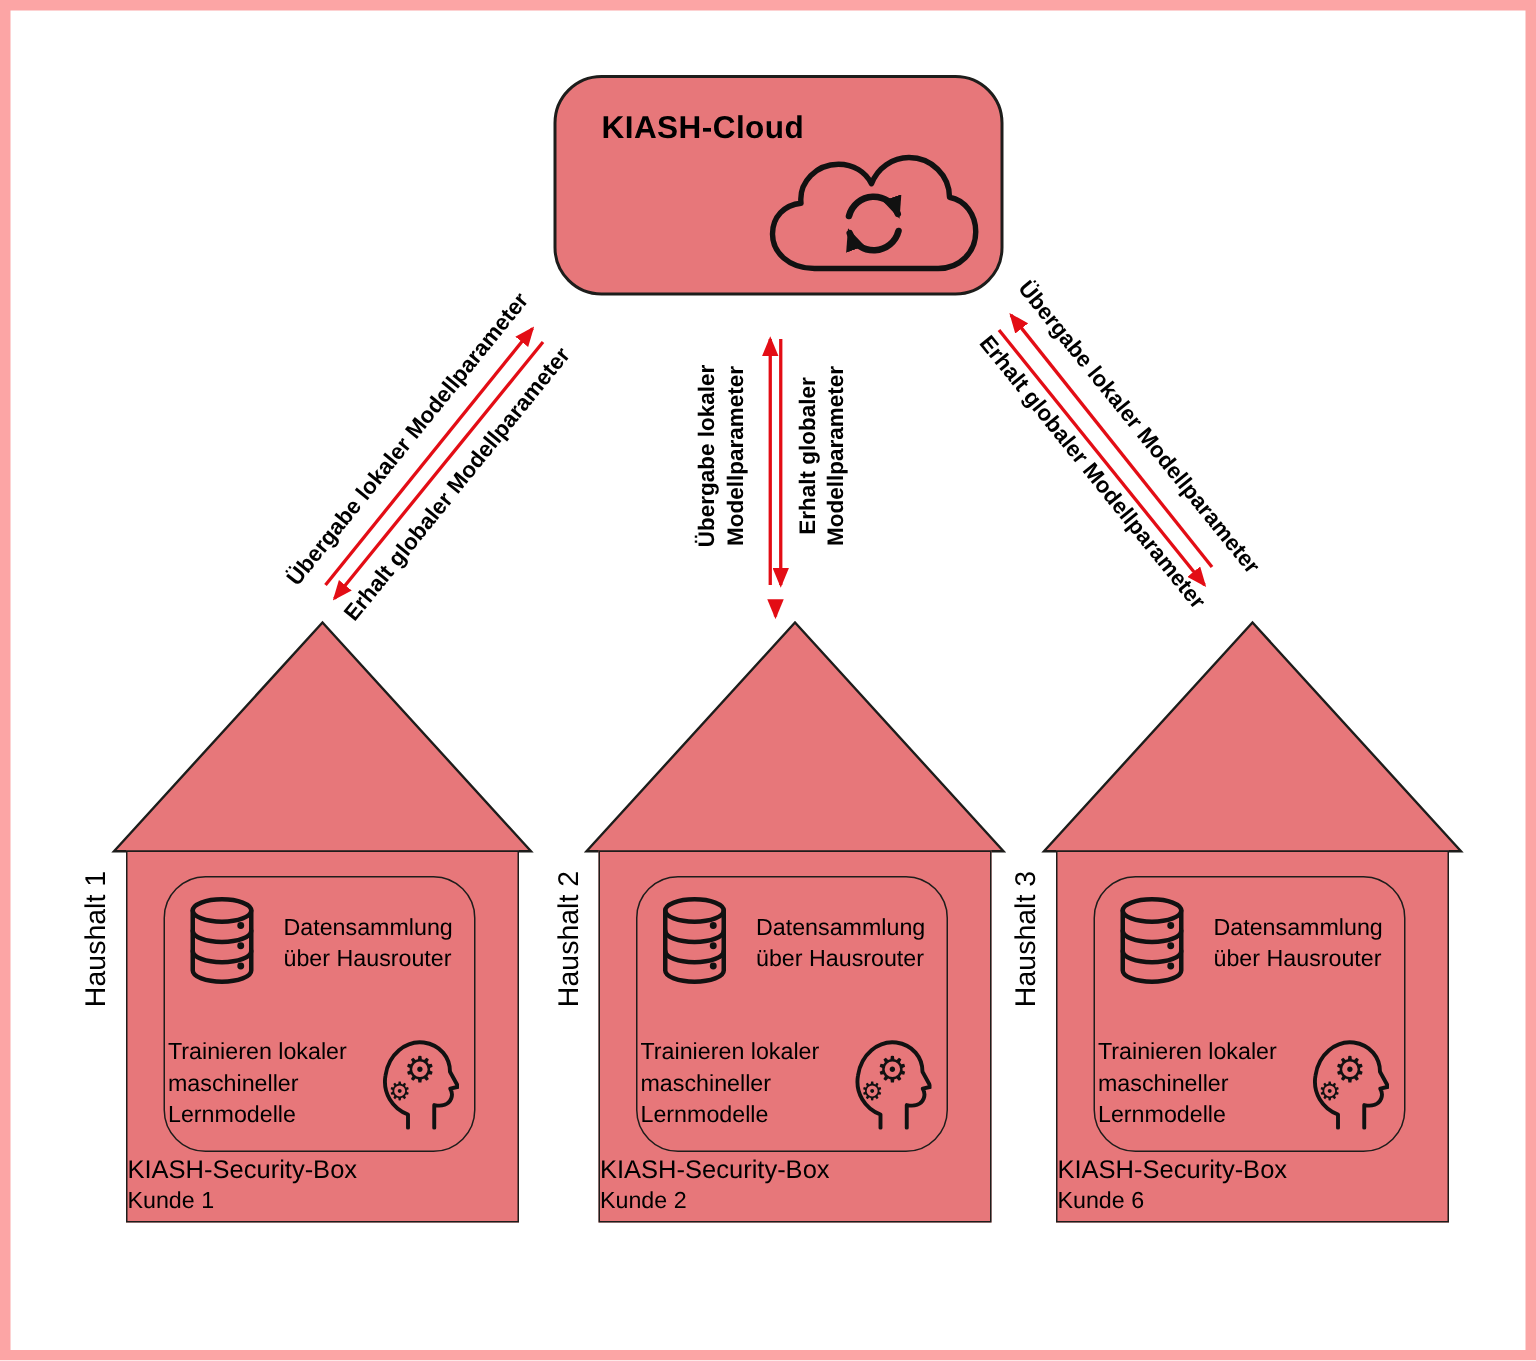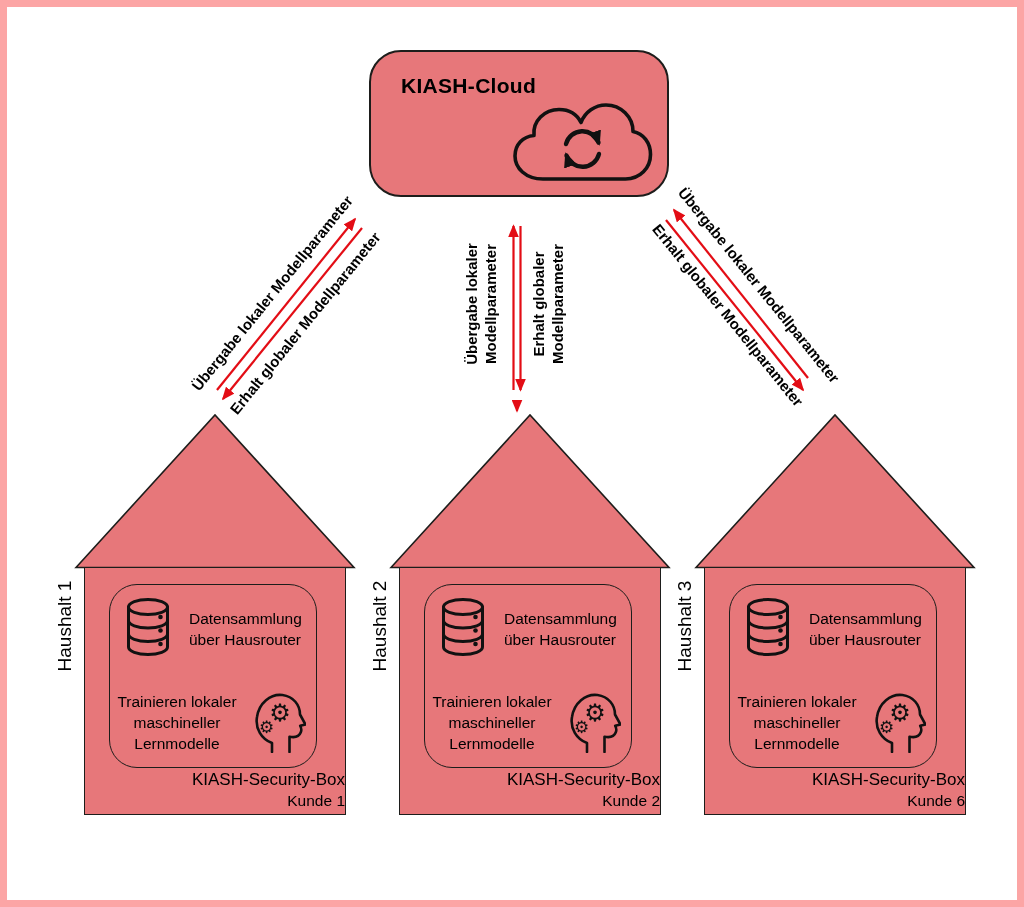--- a/index.html
+++ b/index.html
@@ -32,24 +32,24 @@
   .house-1{left:67px;} .house-2{left:382px;} .house-3{left:687px;}
   .roof{position:absolute;left:0;top:0;}
   .roof polygon{fill:var(--node-fill,#e7777a);stroke:var(--node-border,#1d1d1b);stroke-width:1.6;}
   .hbody{position:absolute;left:10px;top:154px;width:262px;height:248px;box-sizing:border-box;}
   .haus-label{position:absolute;left:-72px;top:200px;width:130px;height:26px;
     transform:rotate(-90deg);text-align:center;font-size:19px;}
   .secbox{position:absolute;left:24px;top:16px;width:208px;height:184px;box-sizing:border-box;
     border:1.4px solid var(--node-border,#1d1d1b);border-radius:28px;padding-left:18px;}
   .db-icon{position:absolute;left:13px;top:12px;}
   .collect-text{position:absolute;left:79px;top:23px;font-size:15.5px;line-height:21px;}
-  .train-text{position:absolute;left:2px;top:106px;width:130px;text-align:center;font-size:15.5px;line-height:21px;}
+  .train-text{position:absolute;left:2px;top:106px;width:130px;font-size:15.5px;line-height:21px;}
   .head-icon{position:absolute;left:140px;top:104px;}
-  .boxtitle{position:absolute;left:0;top:202px;width:100%;text-align:right;font-size:17px;}
-  .customer{position:absolute;left:0;top:224px;width:100%;text-align:right;font-size:15.5px;}
+  .boxtitle{position:absolute;left:0;top:202px;width:100%;text-align:left;font-size:17px;}
+  .customer{position:absolute;left:0;top:224px;width:100%;text-align:left;font-size:15.5px;}
   
   .ink{stroke:#111;fill:none;stroke-linecap:round;stroke-linejoin:round;}
   .ink-fill{fill:#111;stroke:none;}
   .gear-glyph{font-family:"DejaVu Sans",sans-serif;fill:#111;}
 </style>
 </head>
 <body>
 
 <div class="canvas">
 

